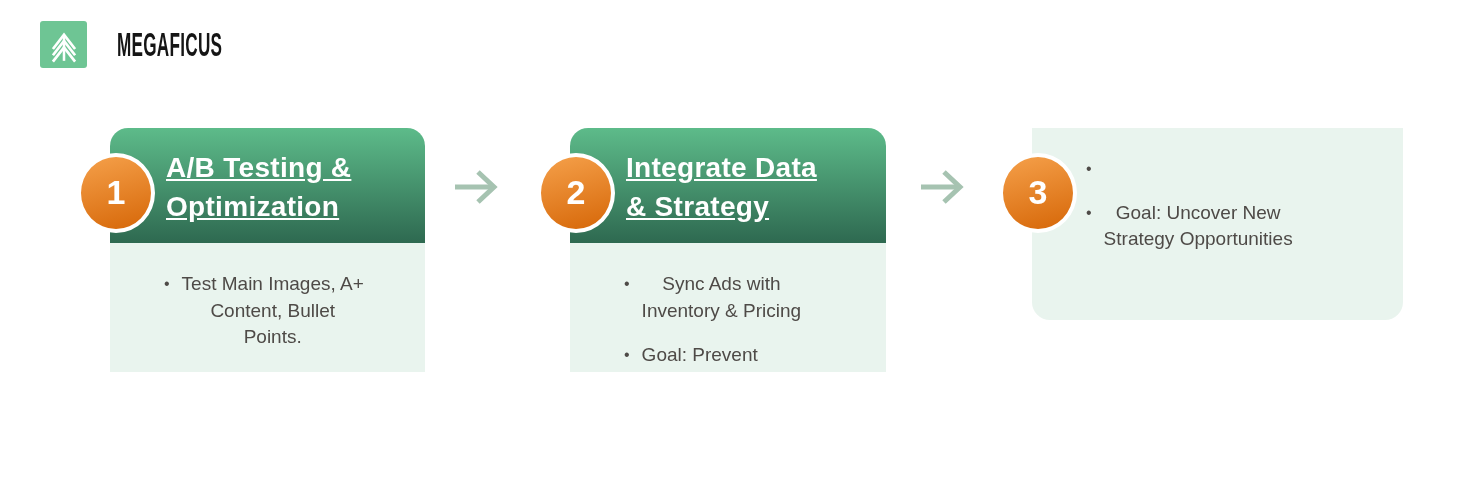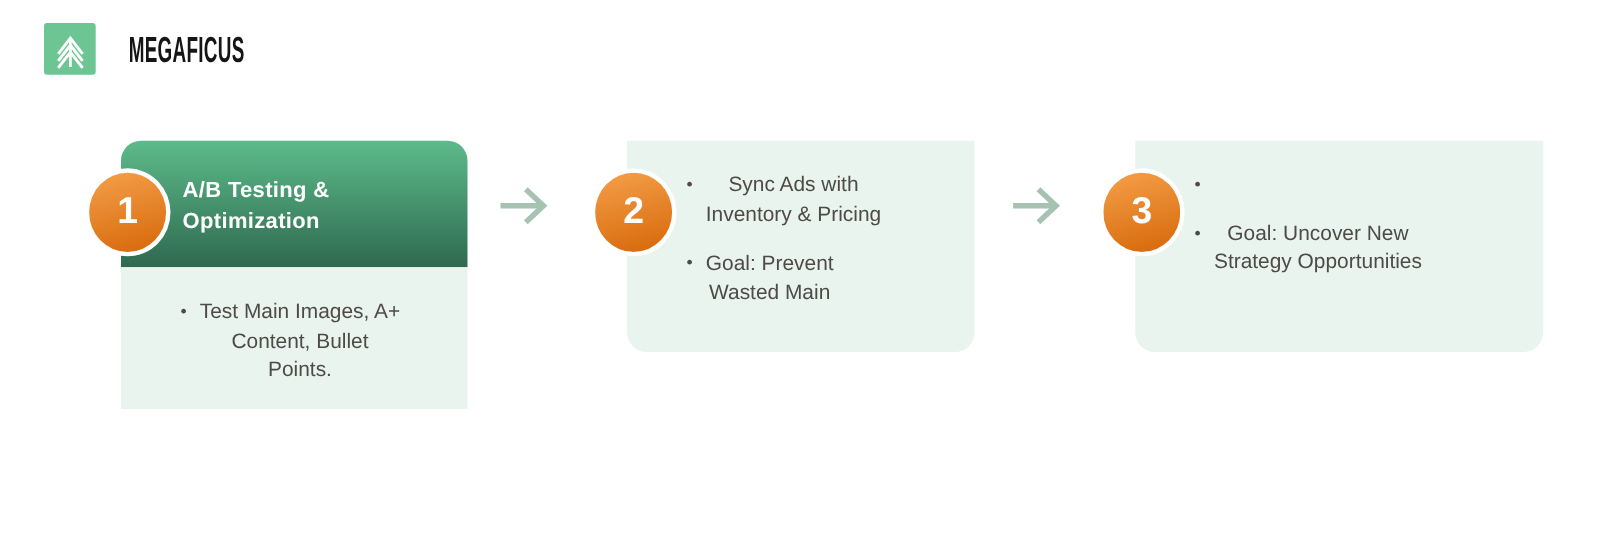--- a/index.html
+++ b/index.html
@@ -56,25 +56,26 @@
     height: 115px;
     box-sizing: border-box;
     border-radius: 18px 18px 0 0;
     background: linear-gradient(180deg, #5dbb8a 0%, #2e6950 100%);
     display: flex;
     align-items: center;
     padding: 4px 18px 0 56px;
   }
   .card-title {
     color: #ffffff;
-    font-size: 20px;
+    font-size: 28px;
     font-weight: 700;
     line-height: 1.36;
     letter-spacing: 0.3px;
     white-space: pre-line;
+    text-decoration: underline;
   }
   .card-body {
     height: 192px;
     box-sizing: border-box;
     background: #e9f4ee;
     border-radius: 0 0 18px 18px;
     padding: 28px 22px 0 54px;
   }
   .bullet {
     display: flex;
@@ -161,20 +162,24 @@
 
   <div class="arrow arrow1">
     <svg width="52" height="44" viewBox="0 0 52 44">
       <path d="M3 22 H41" stroke="#a6c3b1" stroke-width="5" fill="none"></path>
       <path d="M26 7 L42 22 L26 37" stroke="#a6c3b1" stroke-width="5" fill="none" stroke-linejoin="miter"></path>
     </svg>
   </div>
 
   <div class="card card2">
     <div class="badge">2</div>
+    <div class="card-header">
+      <div class="card-title">Integrate Data
+&amp; Strategy</div>
+    </div>
     <div class="card-body">
       <div class="bullet">
         <span class="bullet-dot">•</span>
         <span class="bullet-text">Sync Ads with
 Inventory &amp; Pricing</span>
       </div>
       <div class="bullet">
         <span class="bullet-dot">•</span>
         <span class="bullet-text">Goal: Prevent
 Wasted Main</span>

